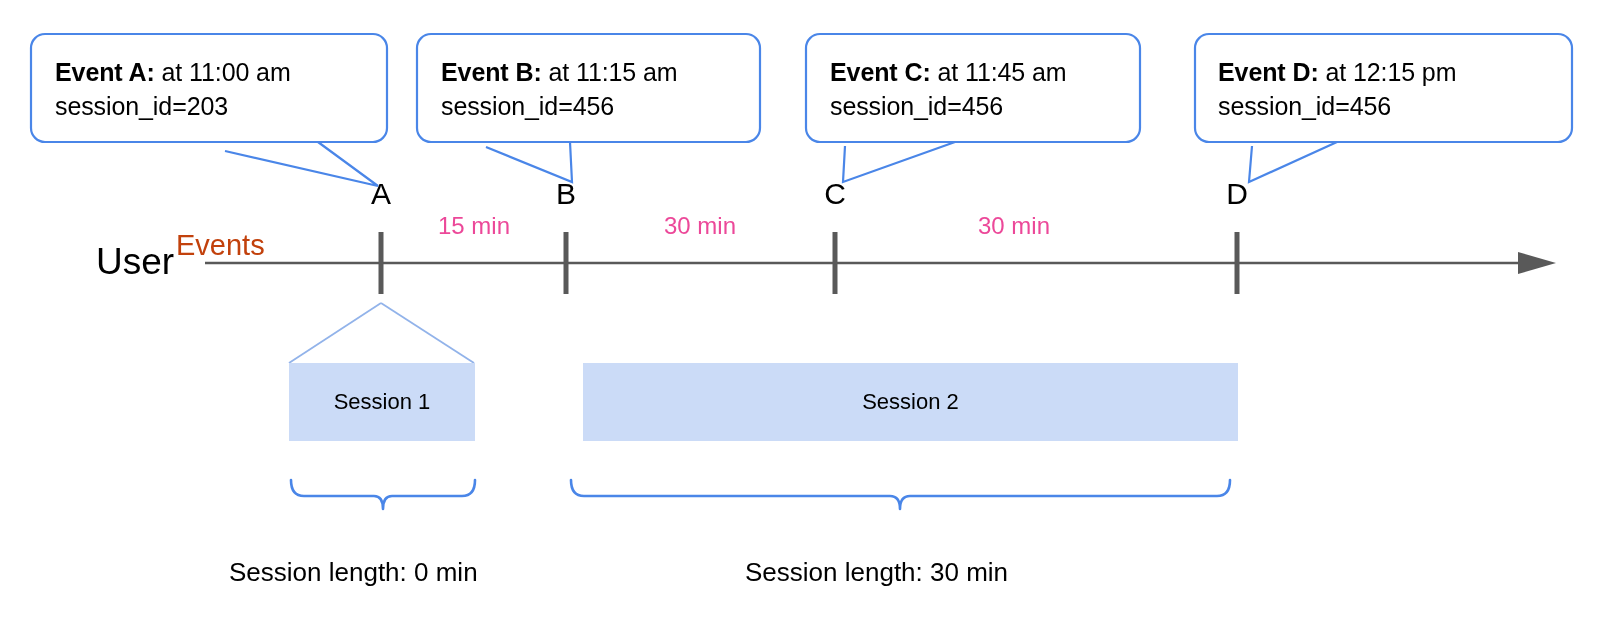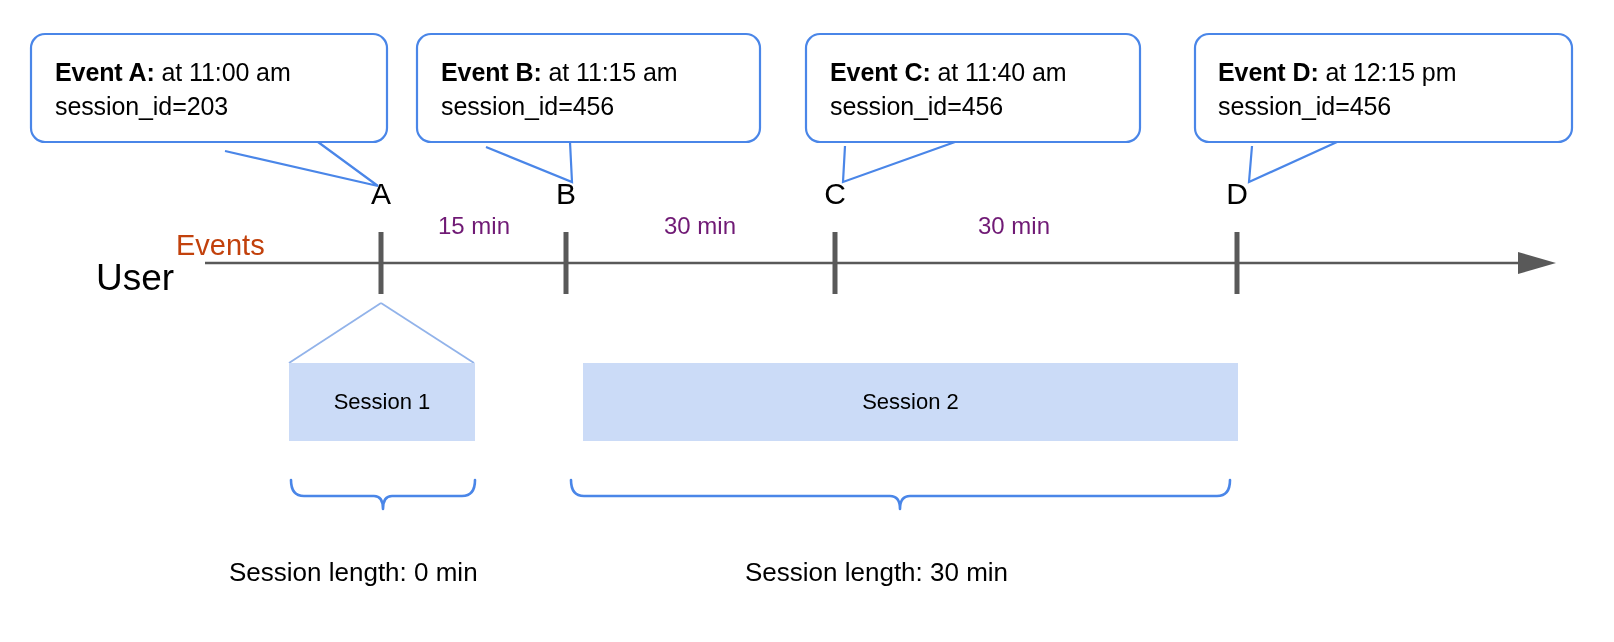--- a/index.html
+++ b/index.html
@@ -66,39 +66,38 @@
     font-family: "Liberation Sans", sans-serif;
     font-size: 30px;
     color: #000000;
     text-align: center;
     white-space: nowrap;
   }
   .gap-label {
     position: absolute;
     font-family: "Liberation Sans", sans-serif;
     font-size: 24px;
-    color: #701a75;
+    color: #ec4899;
     text-align: center;
     white-space: nowrap;
   }
   .row-label-events {
     position: absolute;
     font-family: "Liberation Sans", sans-serif;
     font-size: 29px;
     color: #c2410c;
     white-space: nowrap;
     margin-top: 48px;
   }
   .row-label-user {
     position: absolute;
     font-family: "Liberation Sans", sans-serif;
     font-size: 37px;
     color: #000000;
     white-space: nowrap;
-    margin-top: 16px;
   }
   .session-bar {
     position: absolute;
     background: #cbdbf7;
     display: flex;
     align-items: center;
     justify-content: center;
     font-family: "Liberation Sans", sans-serif;
     font-size: 22px;
     color: #000000;
@@ -175,21 +174,21 @@
     <div><b>Event A:</b><span> at 11:00 am</span></div>
     <div>session_id=203</div>
   </div>
 
   <div class="callout-text" style="left:441px; top:55px;">
     <div><b>Event B:</b><span> at 11:15 am</span></div>
     <div>session_id=456</div>
   </div>
 
   <div class="callout-text" style="left:830px; top:55px;">
-    <div><b>Event C:</b><span> at 11:40 am</span></div>
+    <div><b>Event C:</b><span> at 11:45 am</span></div>
     <div>session_id=456</div>
   </div>
 
   <div class="callout-text" style="left:1218px; top:55px;">
     <div><b>Event D:</b><span> at 12:15 pm</span></div>
     <div>session_id=456</div>
   </div>
 
   <div class="row-label-events" style="left:176px; top:181px;">Events</div>
   <div class="row-label-user" style="left:96px; top:241px;">User</div>

